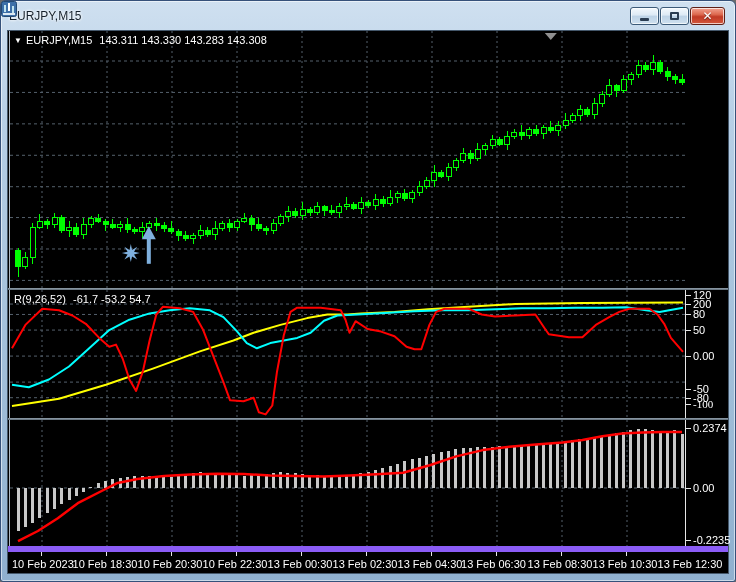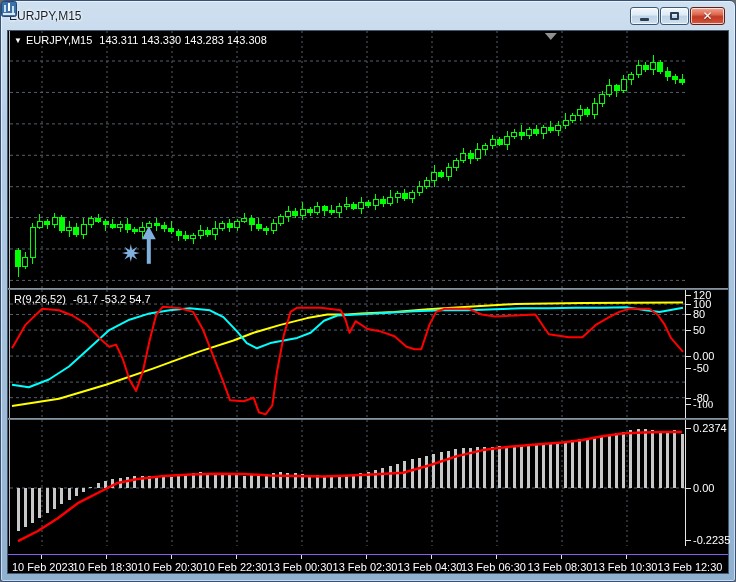--- a/index.html
+++ b/index.html
@@ -32,21 +32,21 @@
   .panel{position:absolute;left:0;right:0;background:#000;}
   .plot{position:absolute;left:1px;top:0;bottom:0;width:676px;border-left:1px solid #aeb8c2;}
   .axis{position:absolute;left:677px;top:0;bottom:0;right:0;border-left:1px solid #e6e6e6;background:#000;}
   .axlabel{position:absolute;left:7px;color:#fff;font-size:11px;white-space:nowrap;}
   .axlabel::before{content:"";position:absolute;left:-7px;top:6px;width:5px;height:1px;background:#e6e6e6;}
   .panel-label{position:absolute;top:3px;left:6px;color:#fff;font-size:11px;z-index:5;white-space:nowrap;}
   .panel-label .dd{font-size:8px;vertical-align:1px;margin-right:4px;}
   .panel-label b{font-weight:normal;margin-left:7px;}
   .separator{position:absolute;left:0;right:0;height:2px;
     background:linear-gradient(180deg,#93a1ad,#5c6a76);}
-  .timeaxis{position:absolute;left:0;right:0;bottom:0;height:19px;background:#000;border-top:1px solid #8b5cf6;margin-top:16px;}
+  .timeaxis{position:absolute;left:0;right:0;bottom:0;height:27px;background:#000;border-top:6px solid #8b5cf6;margin-top:16px;}
   .tlabel{position:absolute;top:6px;color:#fff;font-size:11px;white-space:nowrap;transform:translateX(-50%);}
   .tlabel.first{transform:none;}
   .tick{position:absolute;top:0;width:1px;height:4px;background:#e6e6e6;}
   svg{position:absolute;inset:0;}
 </style>
 </head>
 <body>
 
 <div class="window">
   <div class="titlebar">
@@ -313,25 +313,25 @@
             <line x1="0" y1="66.08130081300813" x2="676" y2="66.08130081300813" stroke="#55616d" stroke-dasharray="3,3"></line>
             <line x1="0" y1="92.09756097560975" x2="676" y2="92.09756097560975" stroke="#55616d" stroke-dasharray="3,3"></line>
             <line x1="0" y1="107.70731707317073" x2="676" y2="107.70731707317073" stroke="#55616d" stroke-dasharray="3,3"></line>
             <polyline points="2.0,116.0 49.0,108.7 95.9,94.7 142.9,78.6 189.9,61.4 223.4,50.5 243.6,42.7 270.4,34.9 297.2,28.1 317.4,24.5 337.5,24.5 350.9,23.4 384.5,21.9 418.0,19.3 458.3,16.7 505.3,14.0 572.4,13.0 673.0,12.5" fill="none" stroke="#FFFF00" stroke-width="2" stroke-linejoin="round"></polyline>
             <polyline points="2.0,94.7 18.8,97.3 38.9,89.5 59.0,76.5 79.2,58.3 99.3,40.1 119.4,29.7 139.6,23.4 159.7,20.3 179.8,18.2 199.9,20.3 213.4,27.1 226.8,41.1 236.8,53.1 246.9,58.3 260.3,53.1 273.8,50.5 287.2,47.9 300.6,42.7 314.0,30.7 327.4,25.5 347.6,24.5 374.4,22.9 404.6,21.3 431.4,20.3 458.3,20.3 485.1,19.3 512.0,18.2 538.8,18.2 565.6,17.7 592.5,17.7 616.0,17.2 636.1,20.3 649.5,21.9 673.0,17.7" fill="none" stroke="#00FFFF" stroke-width="2" stroke-linejoin="round"></polyline>
             <polyline points="2.0,58.3 15.4,34.9 32.2,18.7 49.0,20.3 62.4,25.5 75.8,33.8 89.2,47.9 99.3,56.7 106.0,54.6 112.7,68.7 119.4,89.5 126.1,100.9 132.8,81.7 139.6,50.5 146.3,24.5 153.0,16.7 169.8,18.2 183.2,21.9 193.2,40.1 203.3,66.1 213.4,92.1 220.1,110.3 233.5,111.3 243.6,107.7 248.9,122.3 255.6,124.4 262.3,115.5 267.0,81.7 273.8,45.3 280.5,21.9 287.2,17.7 310.7,17.7 330.8,20.3 335.5,29.7 339.5,42.7 345.6,31.2 357.6,39.0 371.1,41.6 384.5,46.3 396.5,56.7 404.6,59.3 411.3,59.3 419.4,34.9 426.1,21.9 434.8,18.7 458.3,18.7 471.7,24.5 485.1,26.5 505.3,25.5 525.4,24.5 534.1,37.5 538.8,44.2 558.9,47.3 572.4,47.3 585.8,34.9 599.2,27.1 609.3,21.9 619.3,18.7 639.4,18.7 647.5,24.5 654.2,33.8 660.9,47.9 673.0,61.9" fill="none" stroke="#FF0000" stroke-width="2" stroke-linejoin="round"></polyline>
           </svg>
       </div>
       <div class="axis" id="axis-osc">
           <span class="axlabel" style="top: -1px;">120</span>
-          <span class="axlabel" style="top: 8.04878px;">100</span>
+          <span class="axlabel" style="top: 8.04878px;">200</span>
           <span class="axlabel" style="top: 18.4553px;">80</span>
           <span class="axlabel" style="top: 34.065px;">50</span>
           <span class="axlabel" style="top: 60.0813px;">0.00</span>
-          <span class="axlabel" style="top: 72px;">-50</span>
+          <span class="axlabel" style="top: 93px;">-50</span>
           <span class="axlabel" style="top: 101.707px;">-80</span>
           <span class="axlabel" style="top: 108px; font-family: Liberation Serif, serif;">-100</span>
         </div>
     </div>
 
     <div class="separator" style="top:387px;"></div>
 
     <div class="panel" id="panel-macd" style="top:389px;height:126px;">
       <div class="plot">
         <svg id="svg-macd" width="676" height="126">

